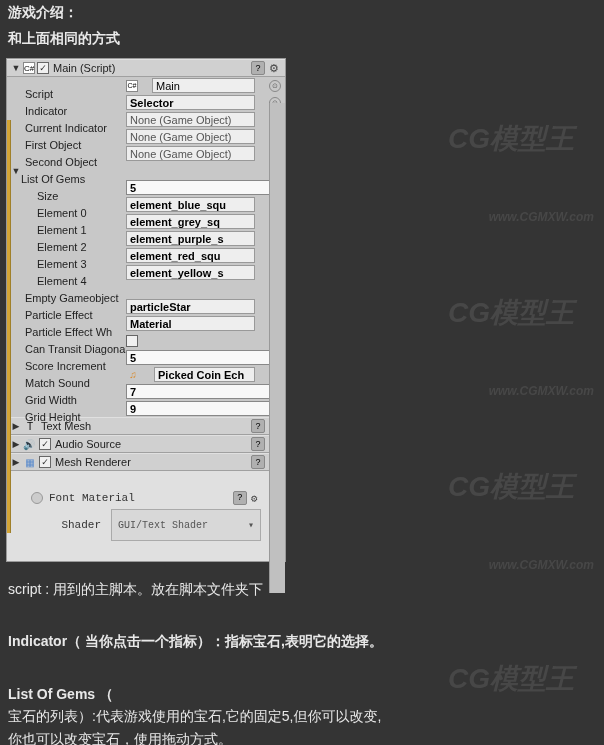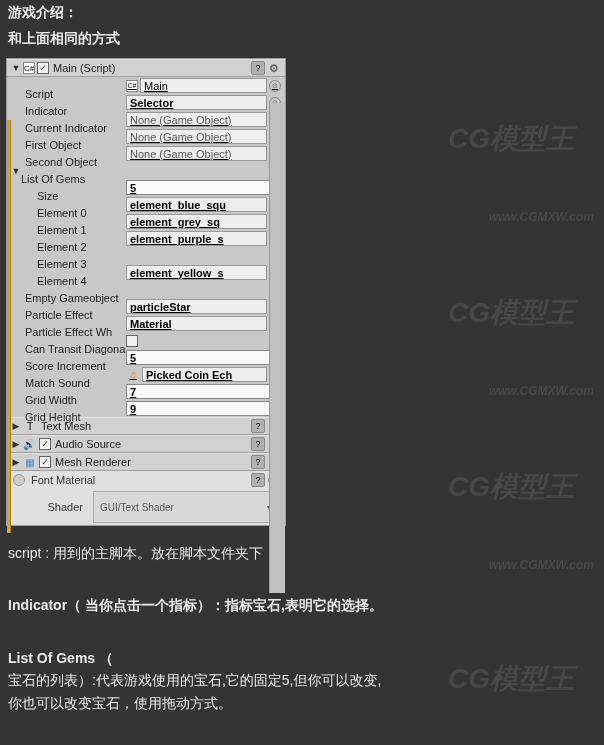--- a/index.html
+++ b/index.html
@@ -103,23 +103,22 @@
   white-space: nowrap;
   margin-top: 16px;
 }
 .prop-label.indent1 { padding-left: 14px; }
 .prop-label.indent2 { padding-left: 26px; }
 .prop-label.bold { font-weight: normal; }
 .prop-value {
   flex: 1;
   display: flex;
   align-items: center;
-  gap: 2px;
+  gap: 14px;
   overflow: hidden;
-  text-decoration: underline;
 }
 .obj-field {
   flex: 1;
   background: #eeeeee;
   border: 1px solid #999;
   height: 15px;
   font-size: 11px;
   padding: 0 3px;
   display: flex;
   align-items: center;
@@ -154,21 +153,22 @@
 .icon-sq {
   width: 14px;
   height: 14px;
   display: inline-flex;
   align-items: center;
   justify-content: center;
   font-size: 10px;
 }
 .material-section {
   background: #e0e0e0;
-  padding: 0;
+  padding: 18px;
+  font-family: Liberation Mono, monospace;
 }
 .mat-row {
   display: flex;
   align-items: center;
   padding: 2px 6px;
 }
 .mat-label {
   width: 80px;
   font-size: 11px;
   color: #333;
@@ -319,20 +319,24 @@
   </div>
   <div class="prop-row">
     <div class="prop-label indent2 bold">Element 2</div>
     <div class="prop-value">
         <div class="obj-field">element_purple_s</div>
         <span class="circle-btn">⊙</span>
       </div>
   </div>
   <div class="prop-row">
     <div class="prop-label indent2 bold">Element 3</div>
+    <div class="prop-value">
+        <div class="obj-field">element_red_squ</div>
+        <span class="circle-btn">⊙</span>
+      </div>
   </div>
   <div class="prop-row">
     <div class="prop-label indent2 bold">Element 4</div>
     <div class="prop-value">
         <div class="obj-field">element_yellow_s</div>
         <span class="circle-btn">⊙</span>
       </div>
   </div>
 
   <div class="prop-row">

